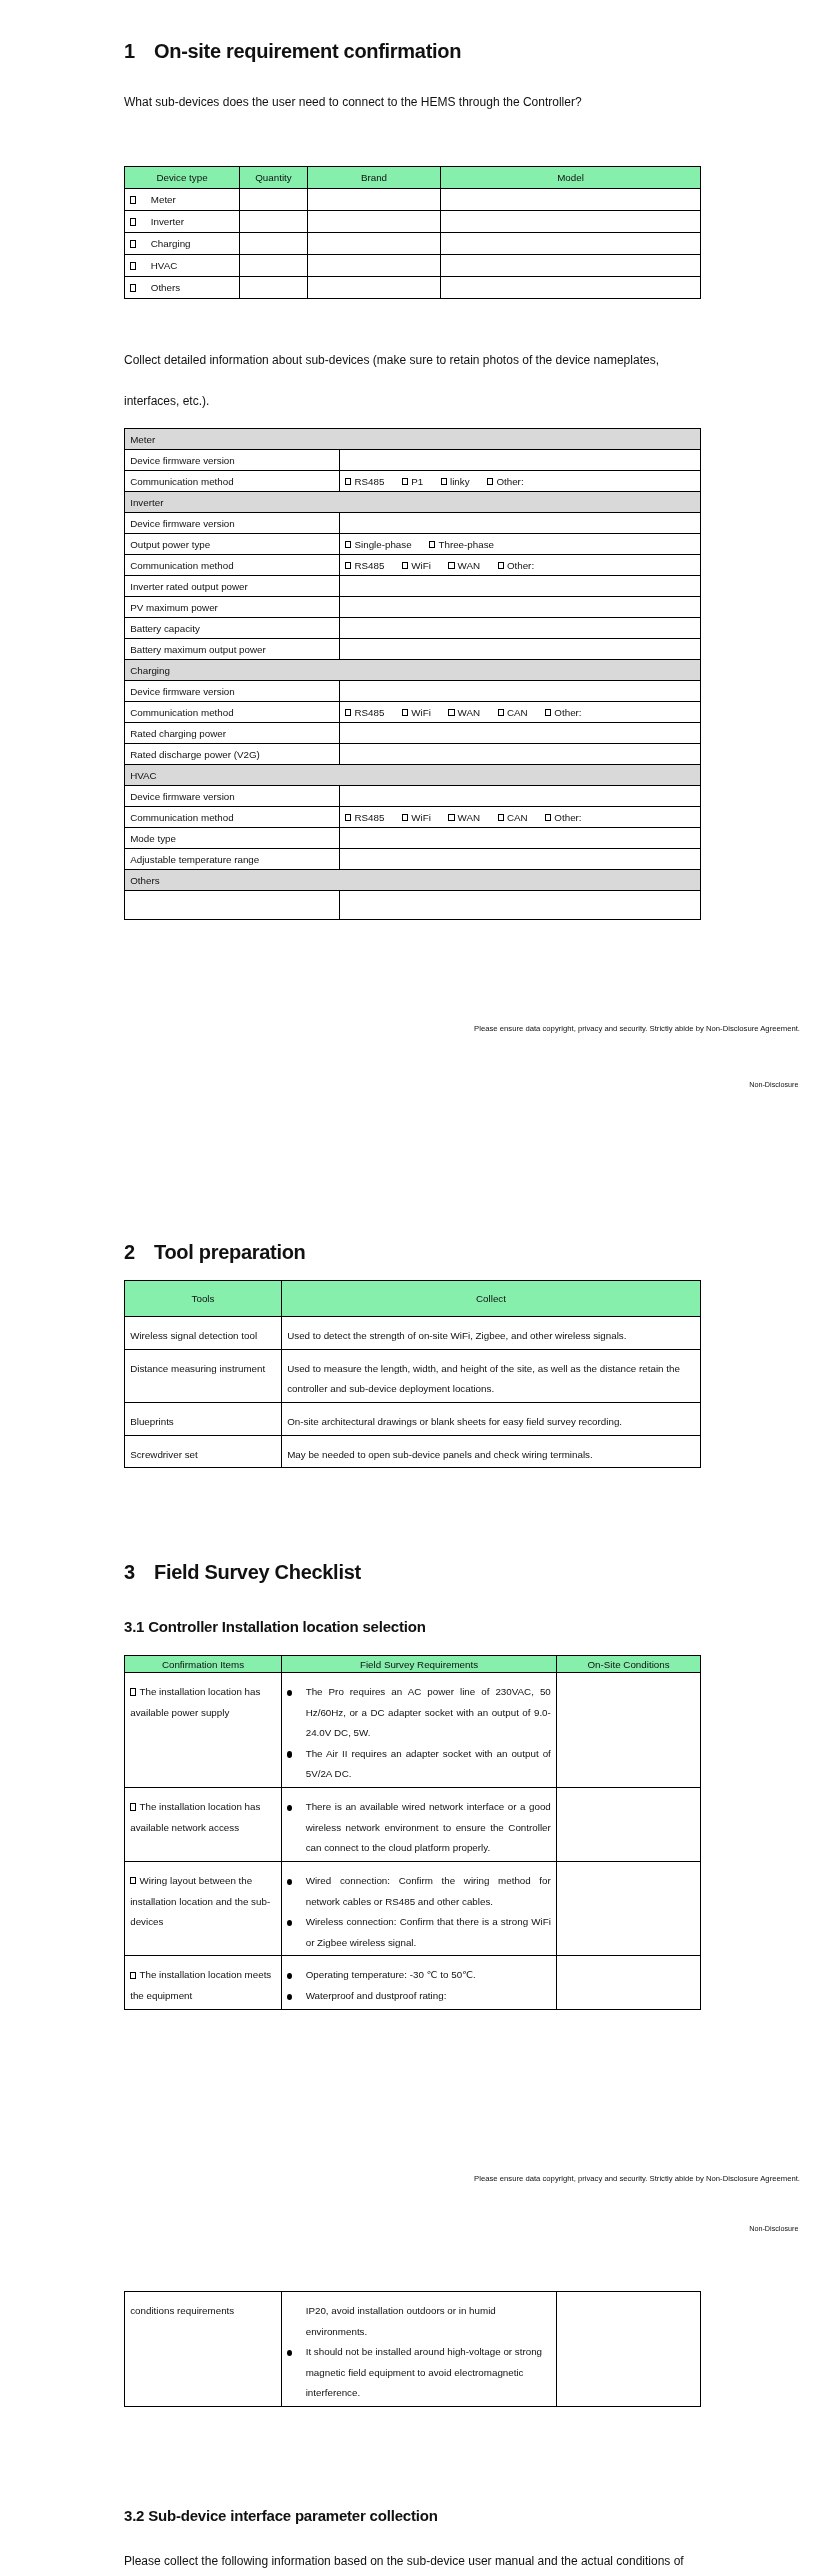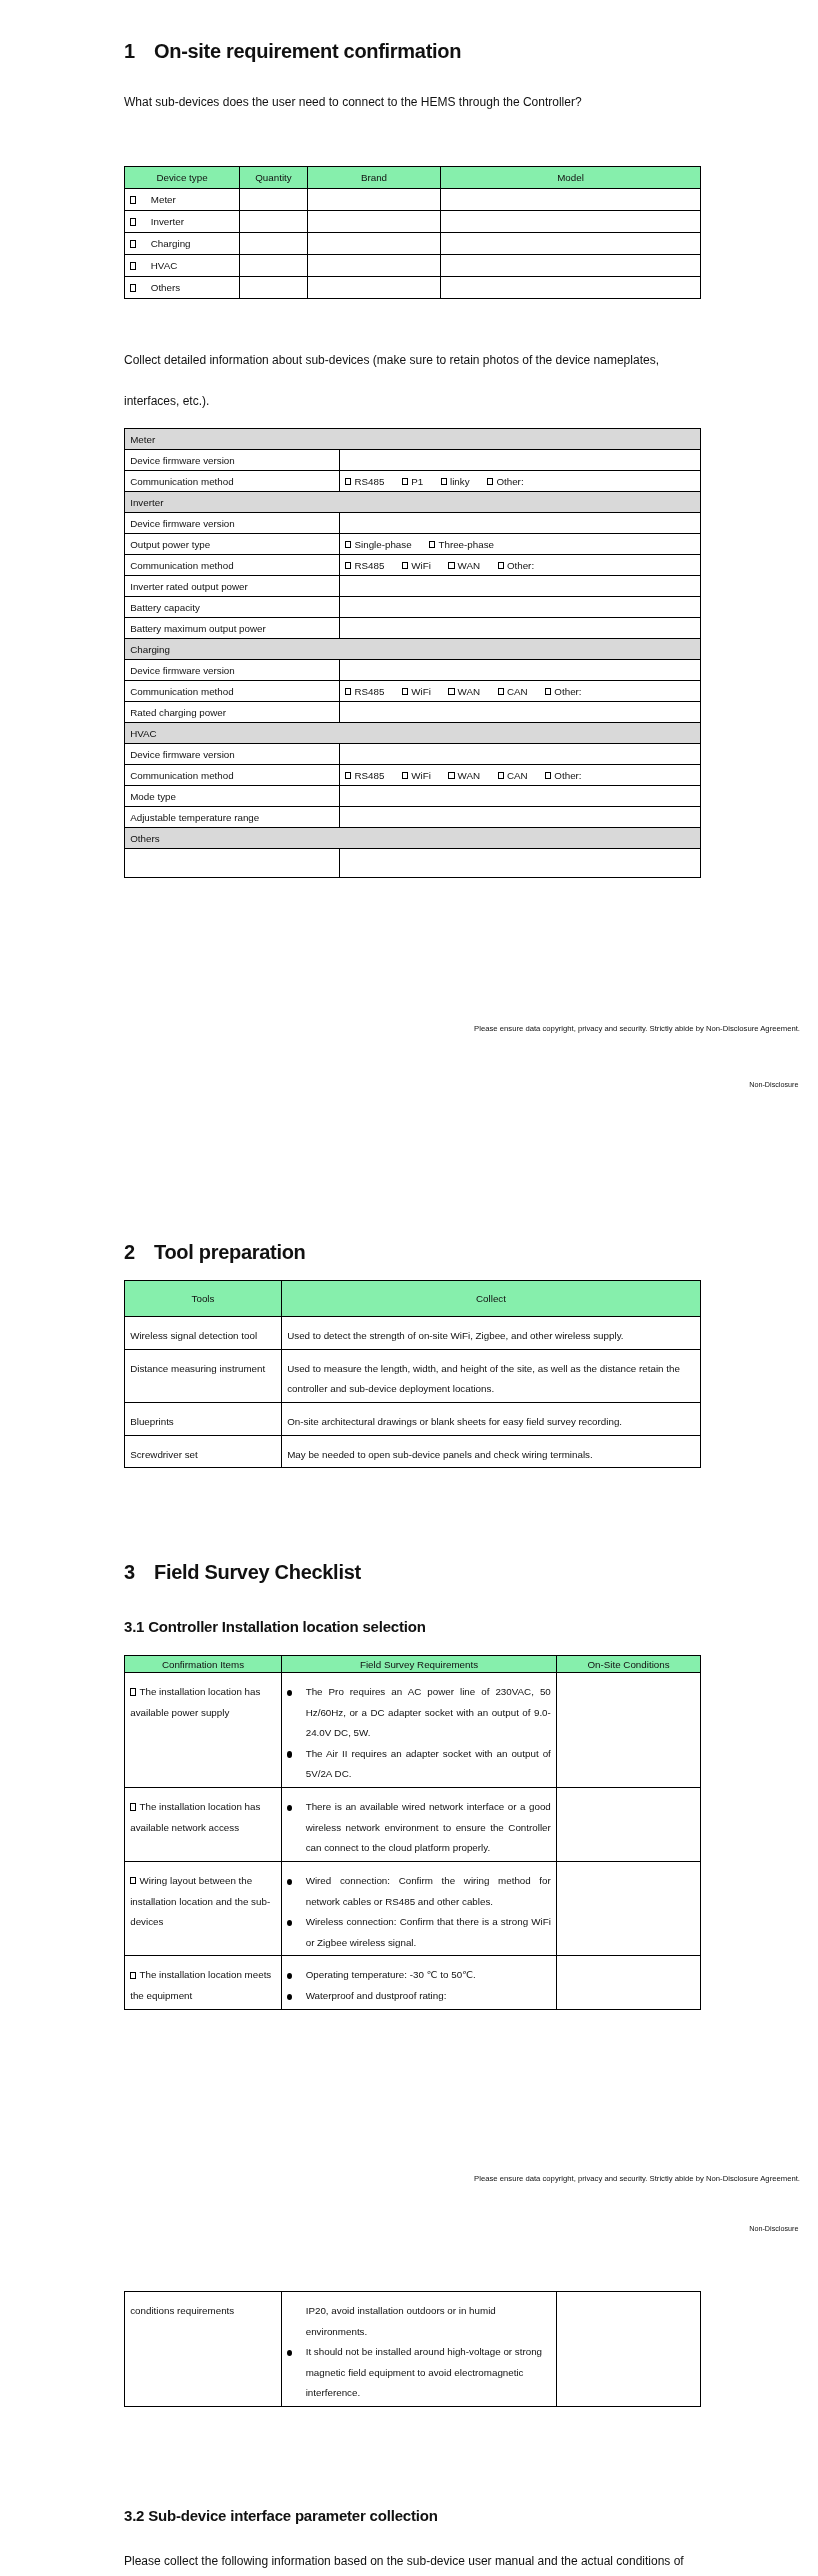--- a/index.html
+++ b/index.html
@@ -115,40 +115,48 @@
       </tr>
       <tr style="height:21px">
         <td>Communication method</td>
         <td><span class="opt"><span class="chk"></span><span>RS485</span></span><span class="opt"><span class="chk"></span><span>WiFi</span></span><span class="opt"><span class="chk"></span><span>WAN</span></span><span class="opt"><span class="chk"></span><span>Other:</span></span></td>
       </tr>
       <tr style="height:21px">
         <td>Inverter rated output power</td>
         <td></td>
       </tr>
       <tr style="height:21px">
+        <td>PV maximum power</td>
+        <td></td>
+      </tr>
+      <tr style="height:21px">
         <td>Battery capacity</td>
         <td></td>
       </tr>
       <tr style="height:21px">
         <td>Battery maximum output power</td>
         <td></td>
       </tr>
       <tr style="height:21px">
         <td class="group" colspan="2">Charging</td>
       </tr>
       <tr style="height:21px">
         <td>Device firmware version</td>
         <td></td>
       </tr>
       <tr style="height:21px">
         <td>Communication method</td>
         <td><span class="opt"><span class="chk"></span><span>RS485</span></span><span class="opt"><span class="chk"></span><span>WiFi</span></span><span class="opt"><span class="chk"></span><span>WAN</span></span><span class="opt"><span class="chk"></span><span>CAN</span></span><span class="opt"><span class="chk"></span><span>Other:</span></span></td>
       </tr>
       <tr style="height:21px">
         <td>Rated charging power</td>
+        <td></td>
+      </tr>
+      <tr style="height:21px">
+        <td>Rated discharge power (V2G)</td>
         <td></td>
       </tr>
       <tr style="height:21px">
         <td class="group" colspan="2">HVAC</td>
       </tr>
       <tr style="height:21px">
         <td>Device firmware version</td>
         <td></td>
       </tr>
       <tr style="height:21px">
@@ -185,21 +193,21 @@
     </colgroup>
   <thead>
     <tr style="height:36px;">
       <th>Tools</th>
       <th>Collect</th>
     </tr>
   </thead>
   <tbody id="tool-rows">
       <tr>
         <td class="multi">Wireless signal detection tool</td>
-        <td class="multi">Used to detect the strength of on-site WiFi, Zigbee, and other wireless supply.</td>
+        <td class="multi">Used to detect the strength of on-site WiFi, Zigbee, and other wireless signals.</td>
       </tr>
       <tr>
         <td class="multi">Distance measuring instrument</td>
         <td class="multi">Used to measure the length, width, and height of the site, as well as the distance retain the controller and sub-device deployment locations.</td>
       </tr>
       <tr>
         <td class="multi">Blueprints</td>
         <td class="multi">On-site architectural drawings or blank sheets for easy field survey recording.</td>
       </tr>
       <tr>

